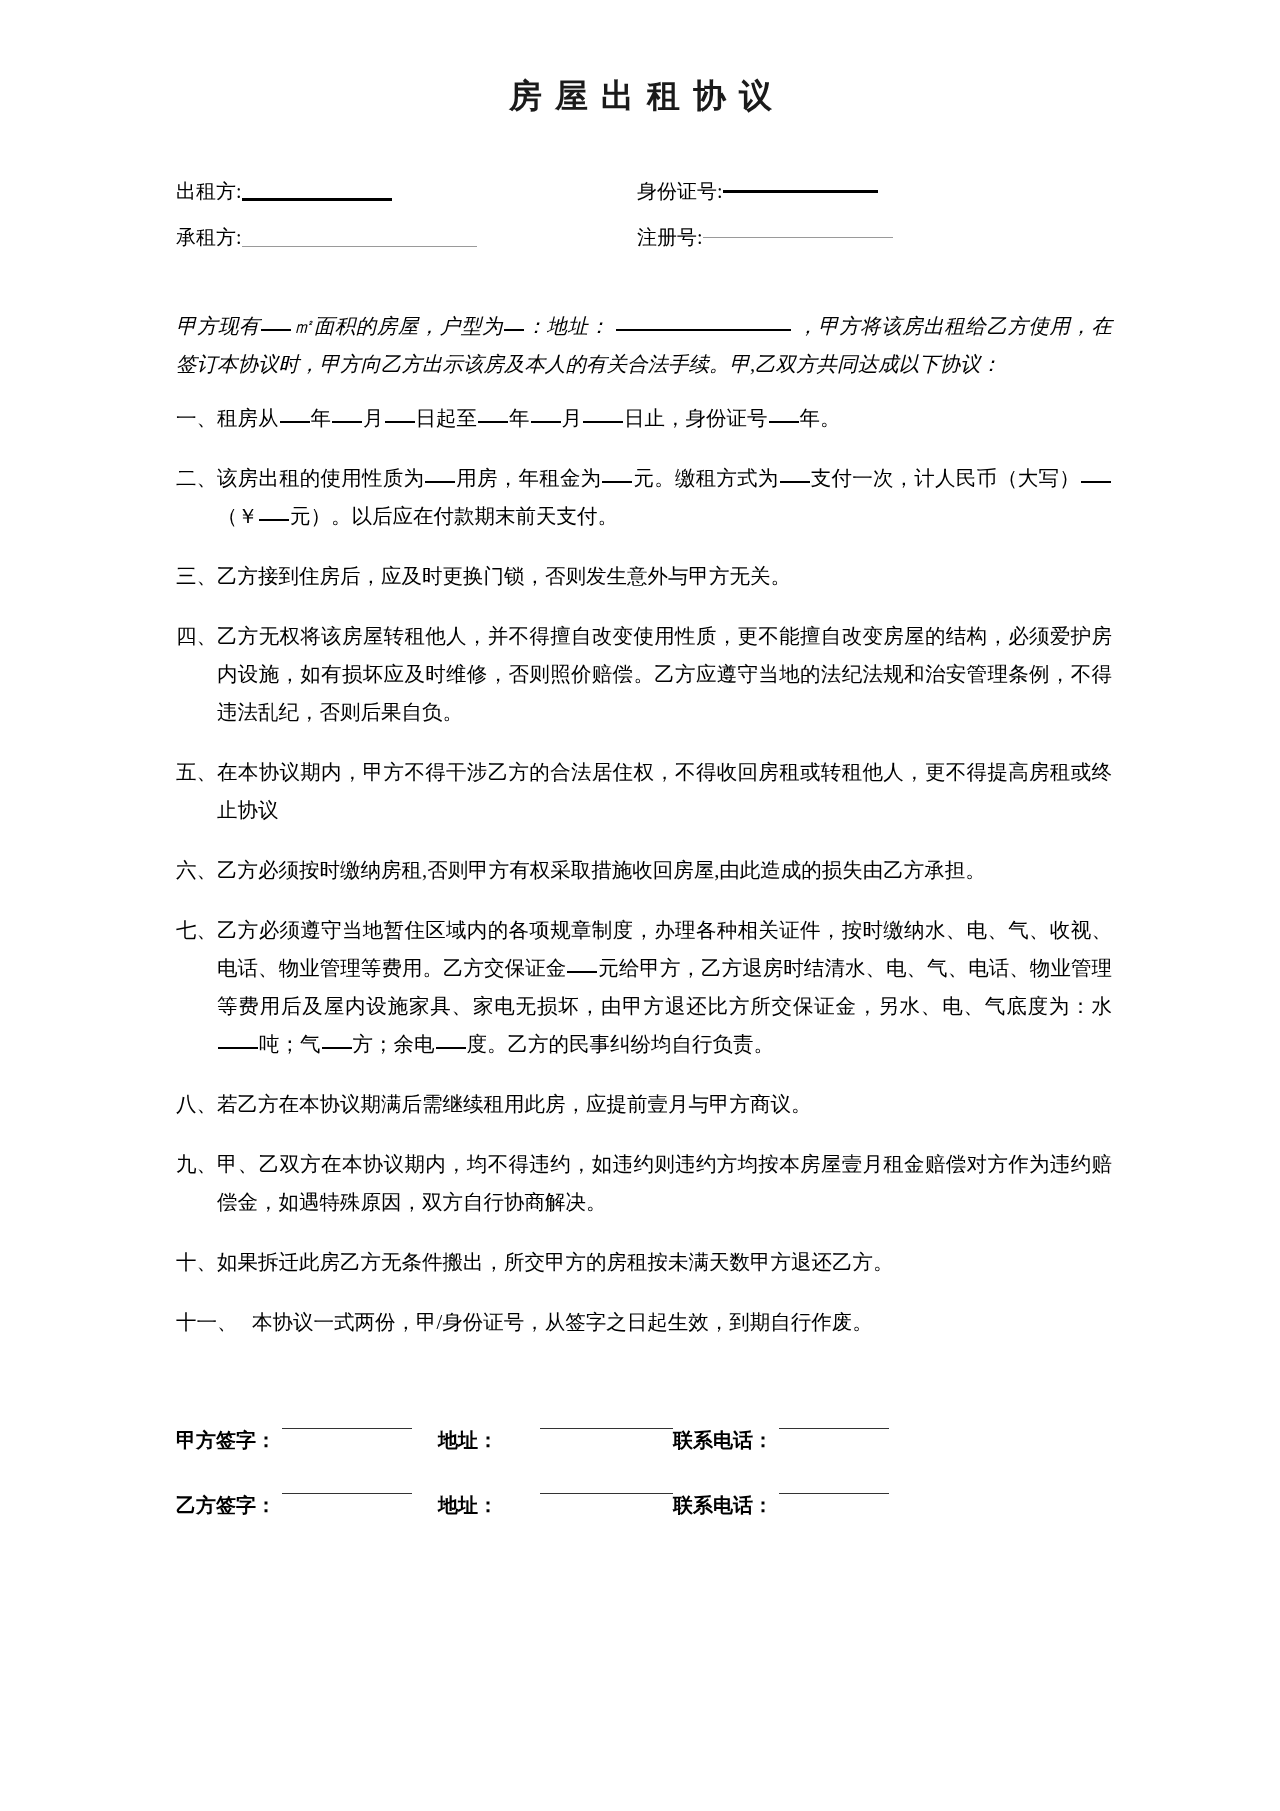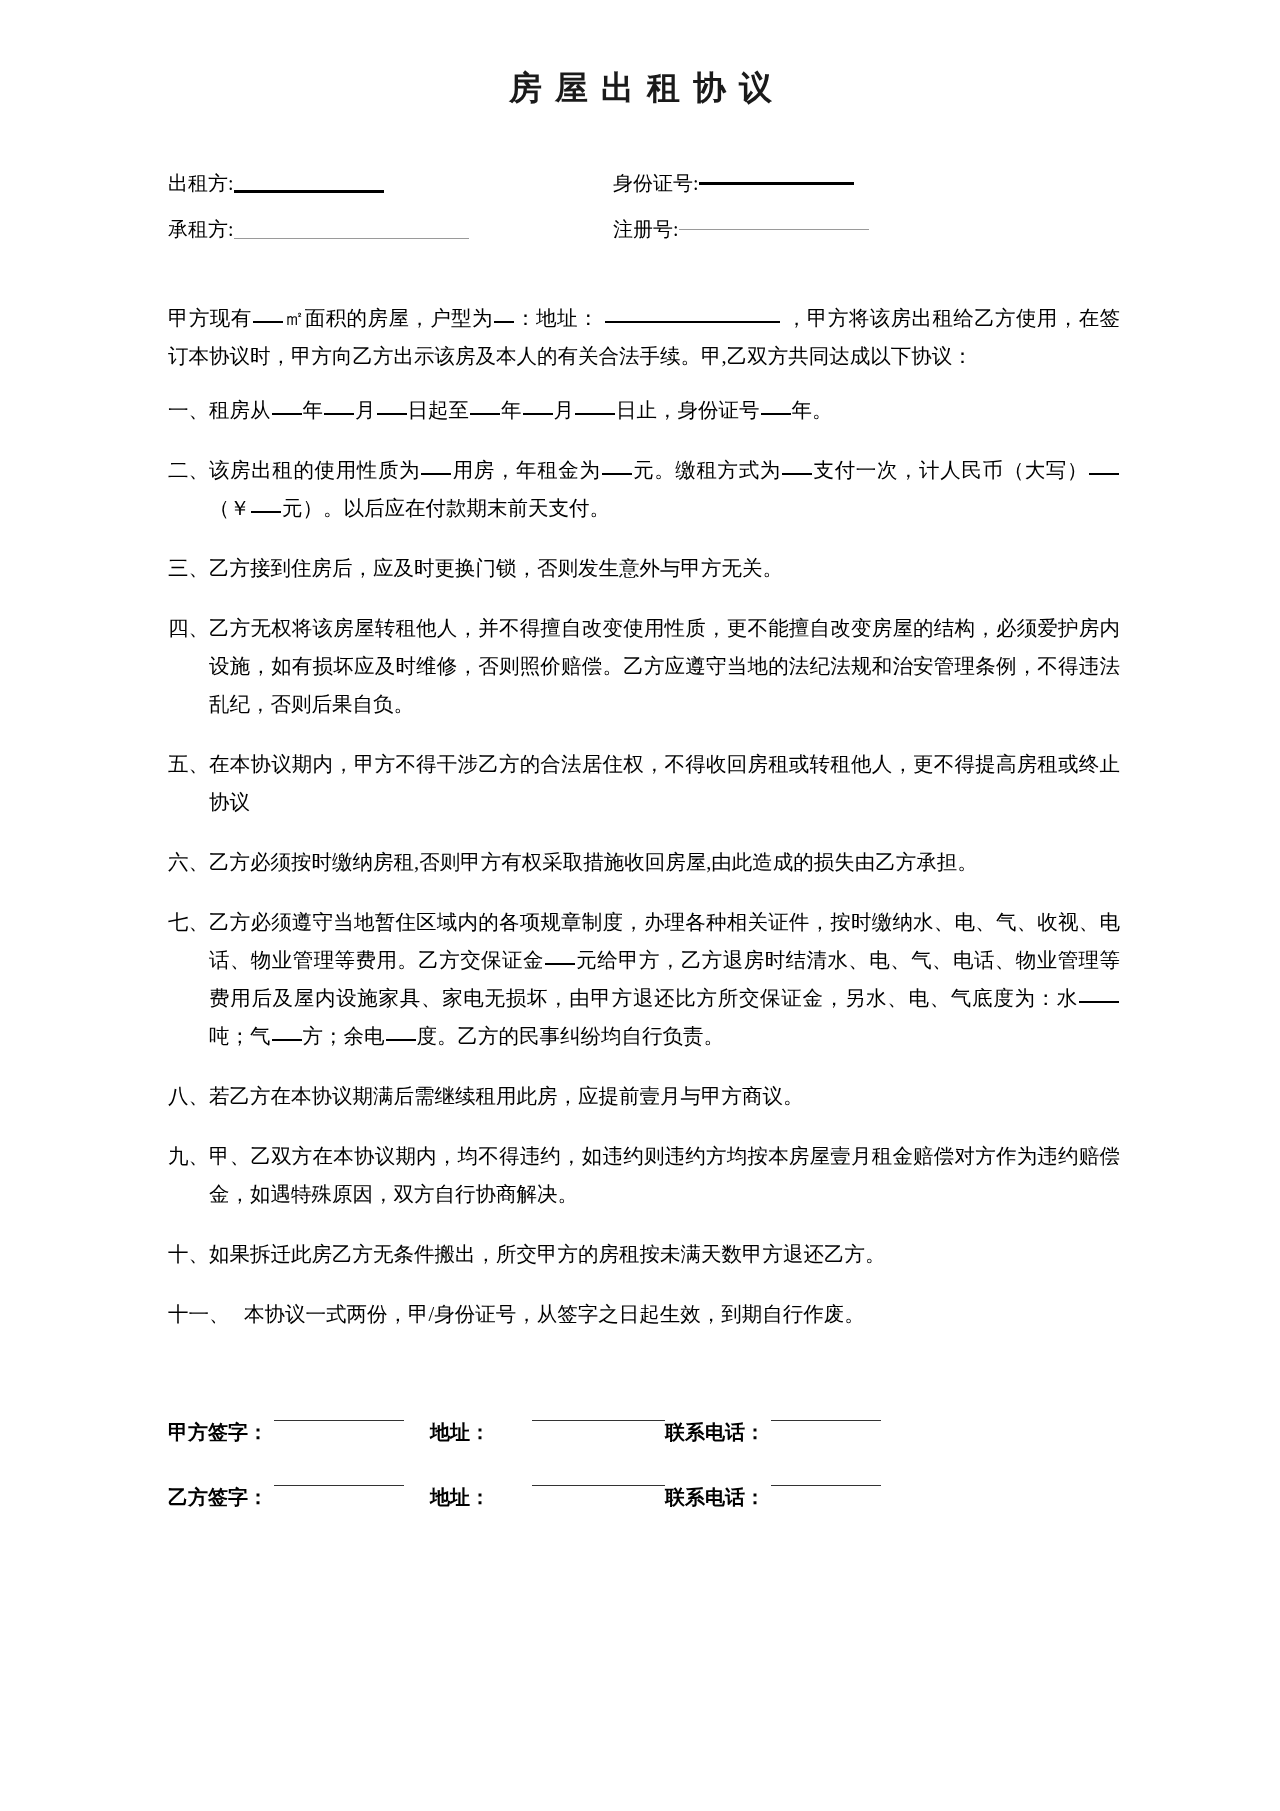--- a/index.html
+++ b/index.html
@@ -13,21 +13,21 @@
     font-family: "Liberation Serif", "DejaVu Serif", serif;
     color: #000000;
     overflow: hidden;
   }
   .page {
     position: relative;
     width: 1280px;
     height: 1811px;
     background: #ffffff;
     box-sizing: border-box;
-    padding: 0;
+    padding: 8px;
   }
   .doc-title {
     text-align: center;
     font-size: 33px;
     font-weight: bold;
     letter-spacing: 13px;
     margin: 0;
     padding-top: 66px;
     padding-left: 14px;
     color: #1a1a1a;
@@ -38,20 +38,21 @@
     padding-right: 160px;
   }
   .party-block {
     margin-top: 62px;
   }
   .party-row {
     display: flex;
     align-items: flex-end;
     font-size: 20px;
     margin-bottom: 26px;
+    gap: 16px;
   }
   .party-col-a {
     width: 445px;
     display: flex;
     align-items: flex-end;
     white-space: nowrap;
   }
   .party-col-b {
     display: flex;
     align-items: center;
@@ -75,20 +76,21 @@
   .w155 { width: 155px; }
   .w235 { width: 235px; }
   .w190 { width: 190px; }
 
   .intro {
     margin-top: 60px;
     font-size: 20.5px;
     line-height: 38px;
     text-align: justify;
     text-justify: inter-ideograph;
+    font-style: italic;
   }
   .intro .first-line { text-indent: 2em; }
 
   .clauses { margin-top: 16px; }
 
   .clause {
     display: flex;
     font-size: 20.5px;
     line-height: 38px;
     margin-bottom: 22px;

